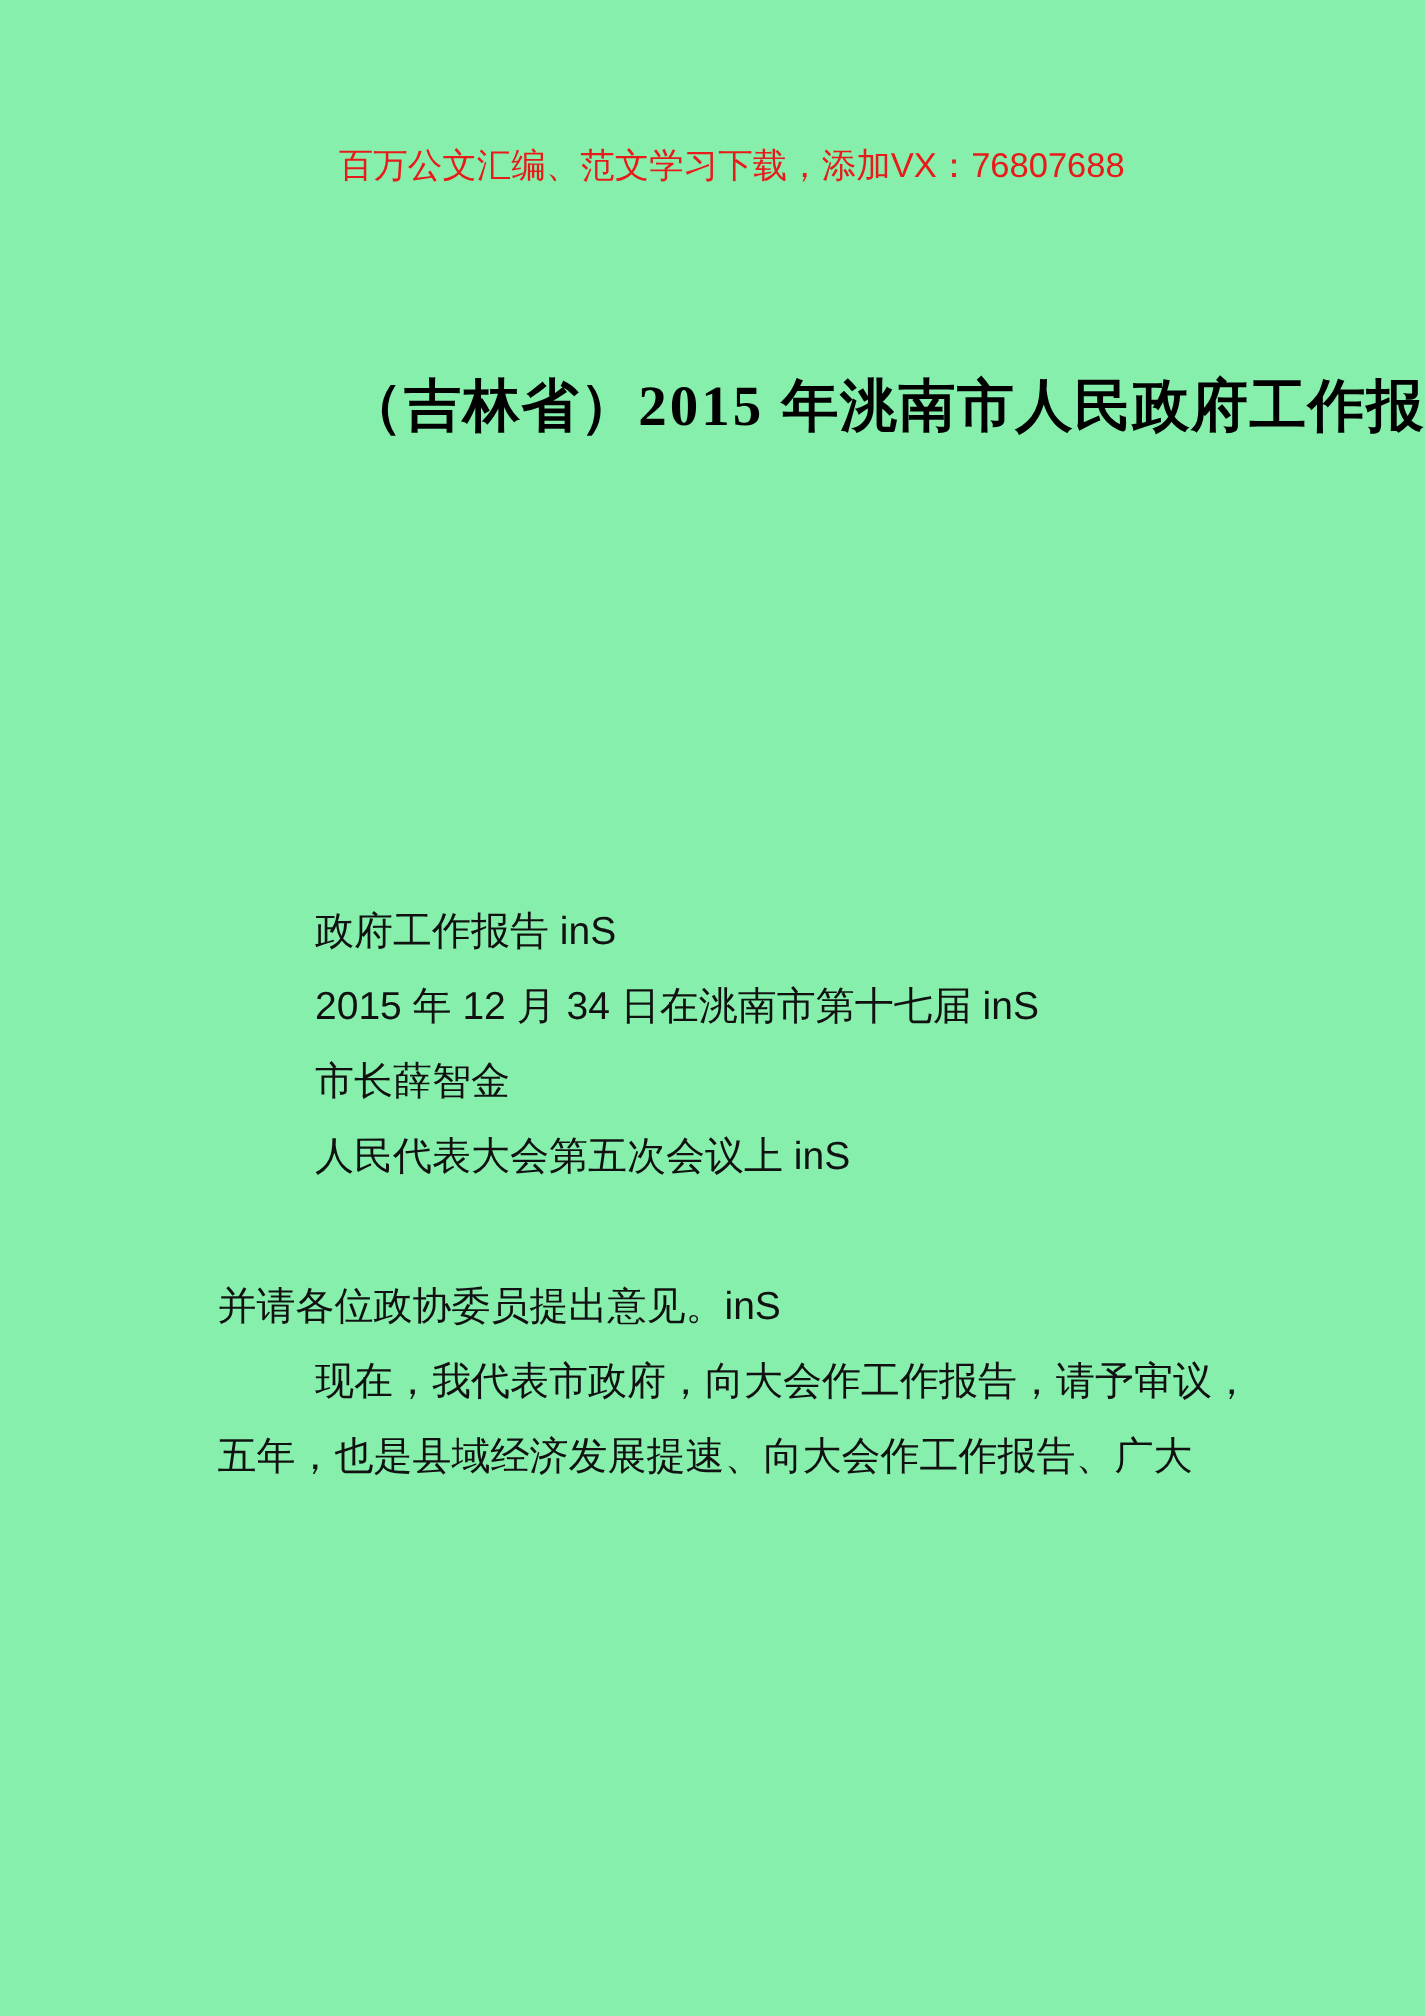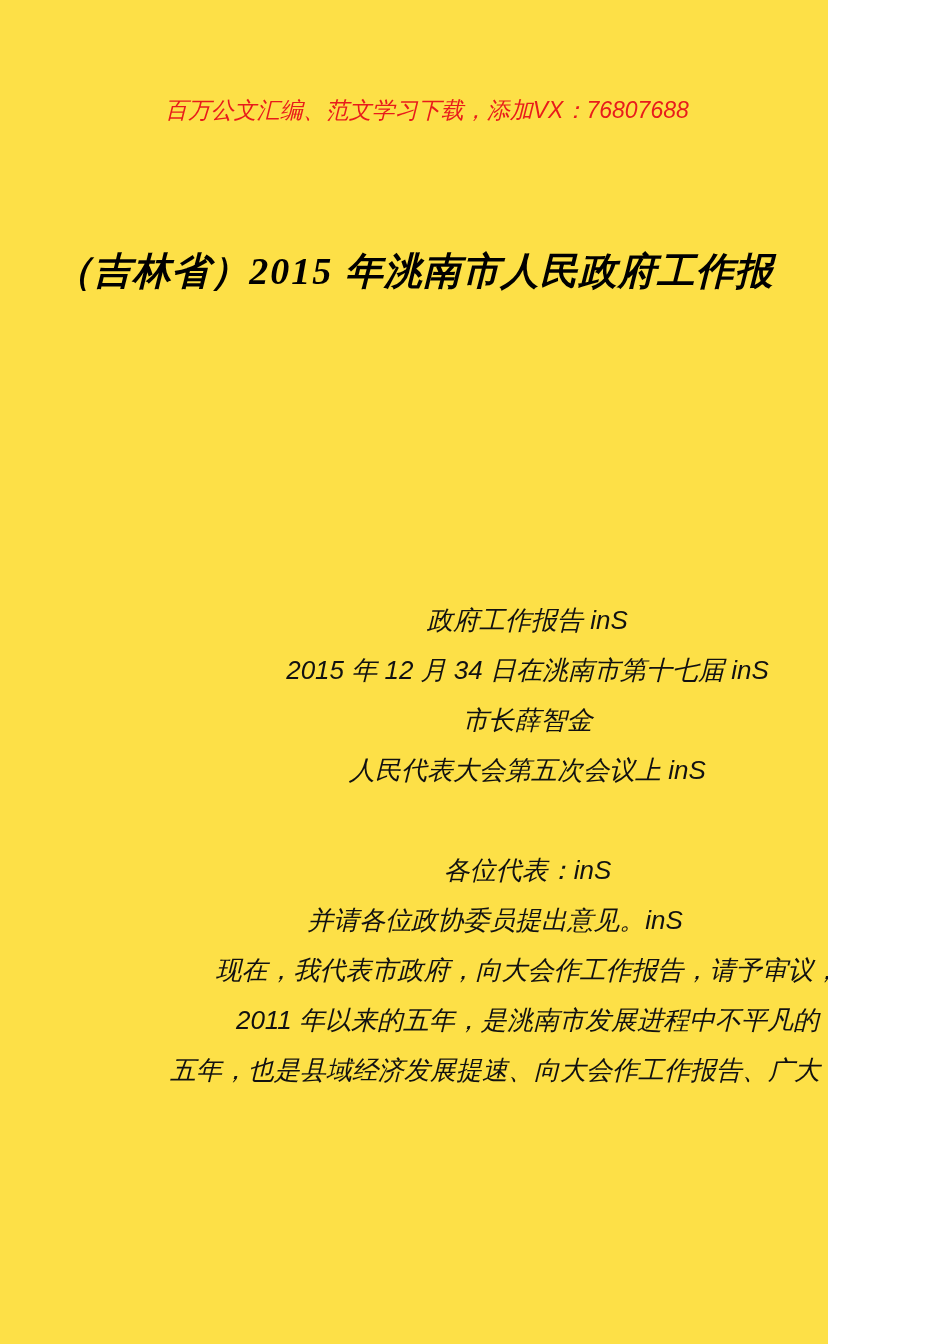--- a/index.html
+++ b/index.html
@@ -2,45 +2,44 @@
 <html style="--promo-red: #e81b1b;"><head>
 <meta charset="utf-8">
 <style>
   html, body {
     margin: 0;
     padding: 0;
     background: #ffffff;
   }
   .page {
     position: relative;
-    width: 828px;
+    width: 950px;
     height: 1344px;
-    background: #fde047;
+    background: #86efac;
     overflow: hidden;
     font-family: "Liberation Sans", "DejaVu Sans", sans-serif;
     color: #111111;
-    font-style: italic;
   }
   .promo-banner {
     position: absolute;
     top: 62px;
     left: 0;
     right: 0;
     text-align: center;
     font-size: 23px;
     line-height: 32px;
     color: var(--promo-red, #e81b1b);
     white-space: pre;
   }
   .doc-title {
     position: absolute;
     top: 134px;
     left: 0;
     right: 0;
-    text-align: center;
+    text-align: right;
     font-weight: 700;
     font-size: 38px;
     line-height: 55px;
     color: #000000;
     letter-spacing: 1px;
     white-space: pre;
   }
   .serif-digits {
     font-family: "Liberation Serif", "DejaVu Serif", serif;
     letter-spacing: 2px;
@@ -50,21 +49,20 @@
     top: 595px;
     left: 145px;
     width: 700px;
   }
   .body-line {
     height: 50px;
     line-height: 50px;
     font-size: 26px;
     white-space: pre;
     color: #111111;
-    text-align: center;
   }
   .body-line.indent {
     padding-left: 65px;
   }
 </style>
 </head>
 <body>
 
 <div class="page">
 
@@ -75,20 +73,18 @@
   <div class="doc-title">
     <div>（吉林省）<span class="serif-digits">2015</span> 年洮南市人民政府工作报</div>
   </div>
 
   <div class="doc-body">
       <div class="body-line indent">政府工作报告 inS</div>
       <div class="body-line indent">2015 年 12 月 34 日在洮南市第十七届 inS</div>
       <div class="body-line indent">市长薛智金</div>
       <div class="body-line indent">人民代表大会第五次会议上 inS</div>
       <div class="body-line"></div>
-      <div class="body-line indent">各位代表：inS</div>
       <div class="body-line">并请各位政协委员提出意见。inS</div>
       <div class="body-line indent">现在，我代表市政府，向大会作工作报告，请予审议，</div>
-      <div class="body-line indent">2011 年以来的五年，是洮南市发展进程中不平凡的</div>
       <div class="body-line">五年，也是县域经济发展提速、向大会作工作报告、广大</div>
     </div>
 
 </div>
 
 </body></html>

